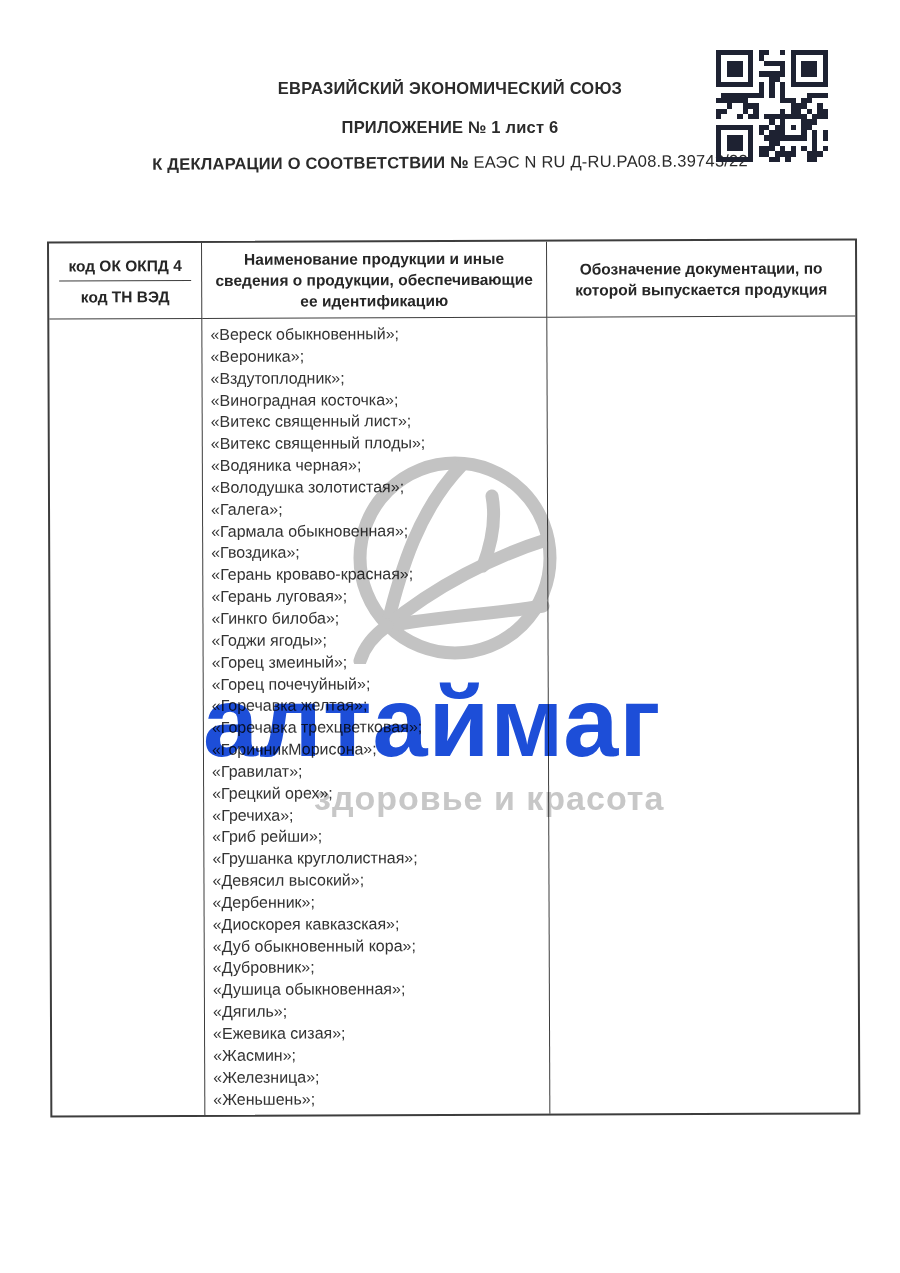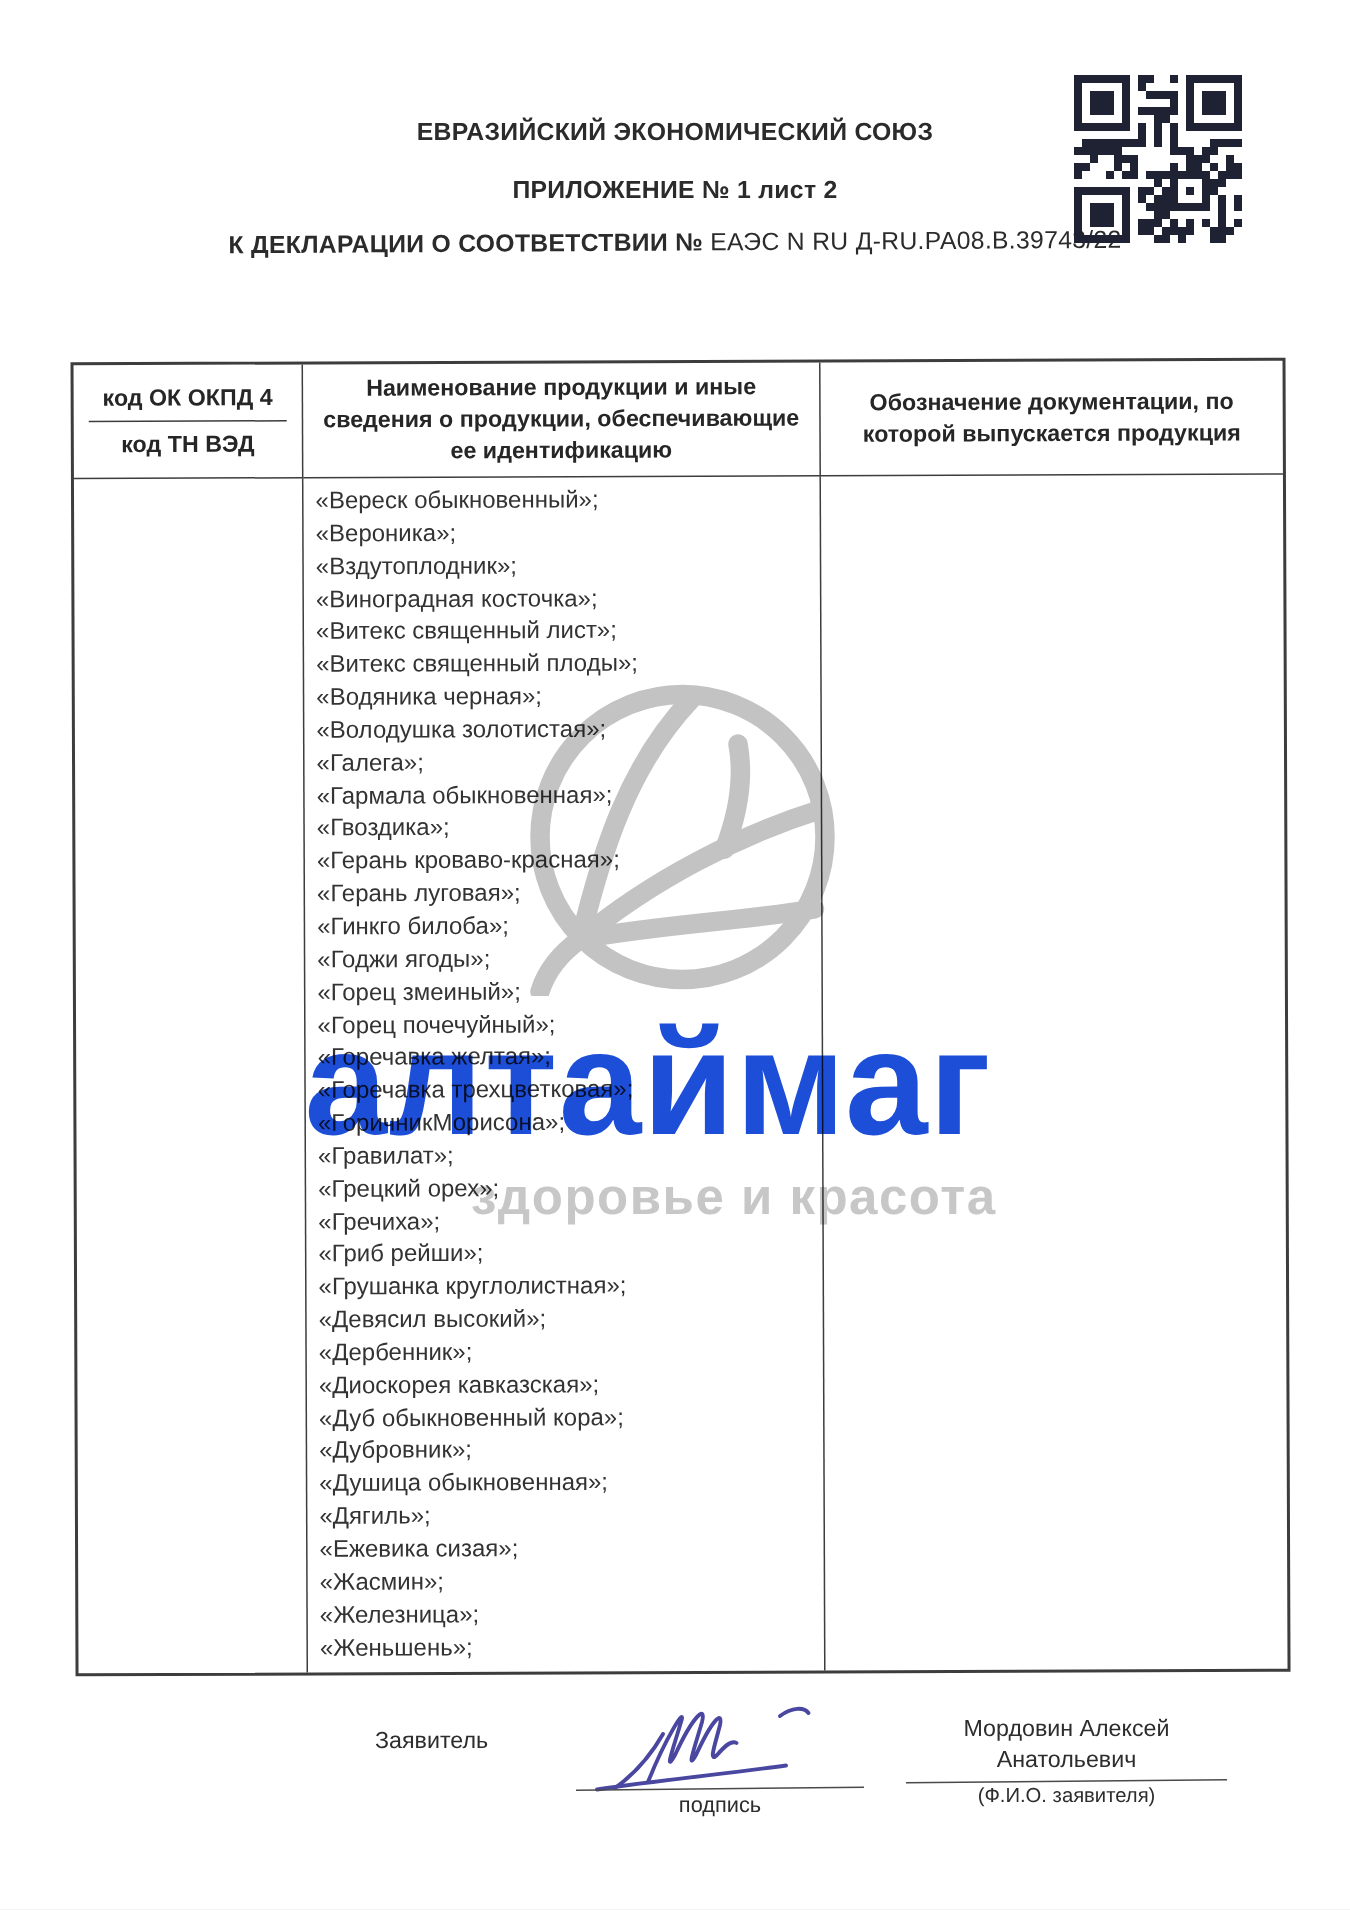--- a/index.html
+++ b/index.html
@@ -55,21 +55,21 @@
   .fio-line{border-top:1.7px solid #4a4a4a;margin-top:3px;transform:rotate(-0.5deg);}
   .fio-caption{font-size:13.5px;color:#2d2d2d;margin-top:1px;}
 </style>
 </head>
 <body>
 
 <div class="page">
 
   <div class="doc-header">
     <div class="h-line h-line1">ЕВРАЗИЙСКИЙ ЭКОНОМИЧЕСКИЙ СОЮЗ</div>
-    <div class="h-line h-line2">ПРИЛОЖЕНИЕ № 1 лист 2</div>
+    <div class="h-line h-line2">ПРИЛОЖЕНИЕ № 1 лист 6</div>
     <div class="h-line h-line3">
       <span>К ДЕКЛАРАЦИИ О СООТВЕТСТВИИ № </span><span class="decl-no">ЕАЭС N RU Д-RU.РА08.В.39743/22</span>
     </div>
   </div>
 
   <div class="qr-wrap">
     <svg id="qr-svg" width="112" height="112" viewBox="0 0 21 21" shape-rendering="crispEdges">
         <rect x="0" y="0" width="1" height="1" fill="#1e2232"></rect>
         <rect x="1" y="0" width="1" height="1" fill="#1e2232"></rect>
         <rect x="2" y="0" width="1" height="1" fill="#1e2232"></rect>
@@ -368,35 +368,14 @@
         <path d="M -68 68 C -20 28, 40 -2, 91 -18"></path>
         <path d="M -68 68 C -12 58, 40 56, 88 48"></path>
         <path d="M 28 8 C 38 -18, 41 -40, 37 -62"></path>
         <path d="M -68 68 C -82 78, -91 90, -95 103"></path>
       </g>
     </svg>
     <div class="wm-title">алтаймаг</div>
     <div class="wm-sub">здоровье и красота</div>
   </div>
 
-  <div class="footer">
-    <div class="applicant">Заявитель</div>
-
-    <svg class="sig-img" width="215" height="64" viewBox="0 0 215 64">
-      <g fill="none" stroke="#4a47a0" stroke-width="2.6" stroke-linecap="round">
-        <path d="M38 60 C 52 50, 62 38, 70 24"></path>
-        <path d="M60 56 C 72 26, 86 4, 82 16 C 78 30, 70 52, 78 38 C 90 12, 99 4, 96 16 C 92 30, 85 50, 92 38 C 103 14, 110 8, 108 18 C 105 30, 100 44, 106 38 C 112 31, 116 28, 119 30"></path>
-        <path d="M26 61 C 66 55, 116 50, 152 45"></path>
-        <path d="M148 12 C 156 6, 164 6, 167 10"></path>
-      </g>
-    </svg>
-    <div class="sig-line"></div>
-    <div class="sig-caption">подпись</div>
-
-    <div class="fio-block">
-      <div class="fio-name">Мордовин Алексей</div>
-      <div class="fio-name">Анатольевич</div>
-      <div class="fio-line"></div>
-      <div class="fio-caption">(Ф.И.О. заявителя)</div>
-    </div>
-  </div>
 
 </div>
 
 </body></html>

